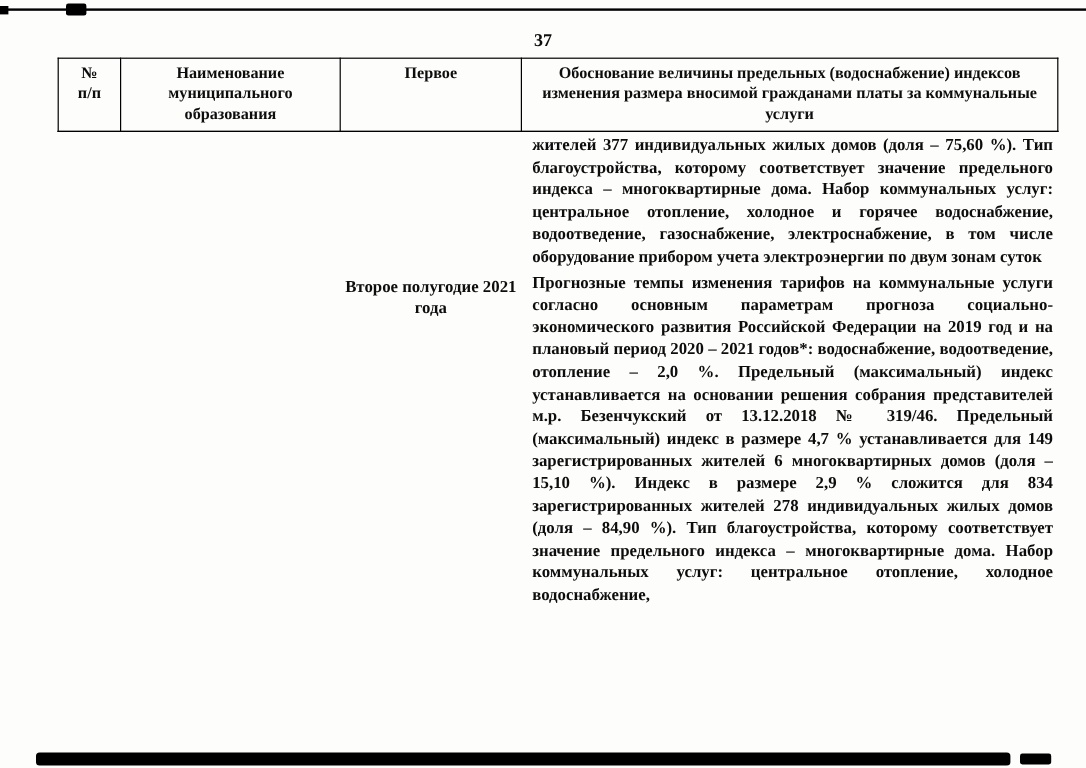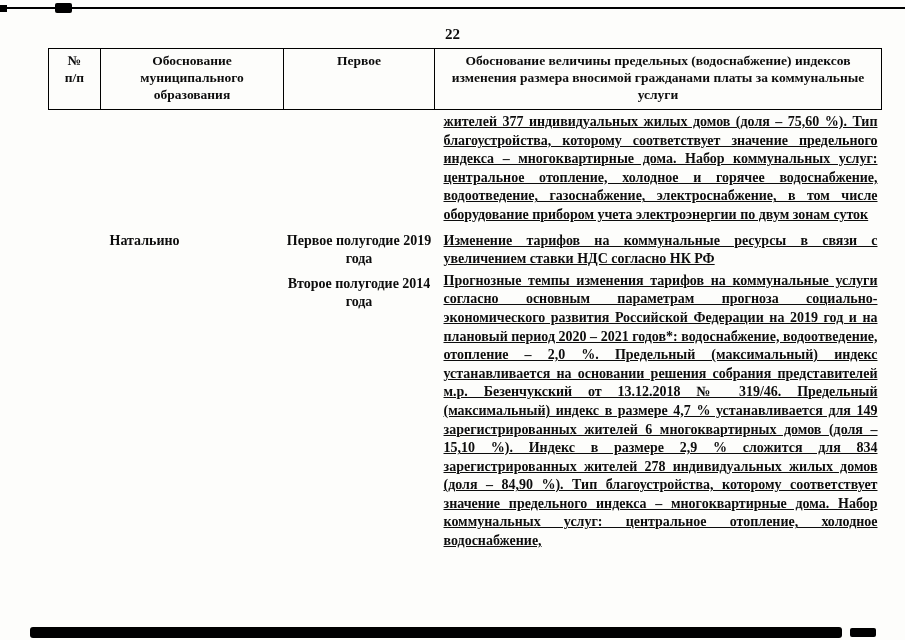--- a/index.html
+++ b/index.html
@@ -68,68 +68,61 @@
   }
   td.period {
     text-align: center;
     padding-top: 6px;
   }
   td.just {
     text-align: justify;
     padding-left: 9px;
     padding-right: 4px;
     padding-top: 3px;
-    text-decoration: underline;
   }
   tbody tr.row-b td { padding-top: 7px; }
 </style>
 </head>
 <body>
 
 <div class="page">
 
   <div class="artifact top-line"></div>
   <div class="artifact blob-a"></div>
   <div class="artifact blob-b"></div>
 
-  <div class="page-number">22</div>
+  <div class="page-number">37</div>
 
   <table class="doc-table">
     <colgroup>
       <col style="width:52px">
       <col style="width:183px">
       <col style="width:151px">
       <col style="width:447px">
     </colgroup>
     <thead>
       <tr>
         <th>№
 п/п</th>
-        <th>Обоснование муниципального образования</th>
+        <th>Наименование муниципального образования</th>
         <th>Первое</th>
         <th>Обоснование величины предельных (водоснабжение) индексов изменения размера вносимой гражданами платы за коммунальные услуги</th>
       </tr>
     </thead>
     <tbody>
       <tr class="row-a">
         <td class="num"></td>
         <td class="name"></td>
         <td class="period"></td>
         <td class="just">жителей 377 индивидуальных жилых домов (доля – 75,60 %). Тип благоустройства, которому соответствует значение предельного индекса – многоквартирные дома. Набор коммунальных услуг: центральное отопление, холодное и горячее водоснабжение, водоотведение, газоснабжение, электроснабжение, в том числе оборудование прибором учета электроэнергии по двум зонам суток</td>
       </tr>
-      <tr class="row-b">
-        <td class="num"></td>
-        <td class="name">Натальино</td>
-        <td class="period">Первое полугодие 2019 года</td>
-        <td class="just">Изменение тарифов на коммунальные ресурсы в связи с увеличением ставки НДС согласно НК РФ</td>
-      </tr>
       <tr class="row-c">
         <td class="num"></td>
         <td class="name"></td>
-        <td class="period">Второе полугодие 2014 года</td>
+        <td class="period">Второе полугодие 2021 года</td>
         <td class="just">Прогнозные темпы изменения тарифов на коммунальные услуги согласно основным параметрам прогноза социально-экономического развития Российской Федерации на 2019 год и на плановый период 2020 – 2021 годов*: водоснабжение, водоотведение, отопление – 2,0 %. Предельный (максимальный) индекс устанавливается на основании решения собрания представителей м.р. Безенчукский от 13.12.2018 № 319/46. Предельный (максимальный) индекс в размере 4,7 % устанавливается для 149 зарегистрированных жителей 6 многоквартирных домов (доля – 15,10 %). Индекс в размере 2,9 % сложится для 834 зарегистрированных жителей 278 индивидуальных жилых домов (доля – 84,90 %). Тип благоустройства, которому соответствует значение предельного индекса – многоквартирные дома. Набор коммунальных услуг: центральное отопление, холодное водоснабжение,</td>
       </tr>
     </tbody>
   </table>
 
   <div class="artifact bottom-bar"></div>
   <div class="artifact bottom-seg"></div>
 
 </div>
 

